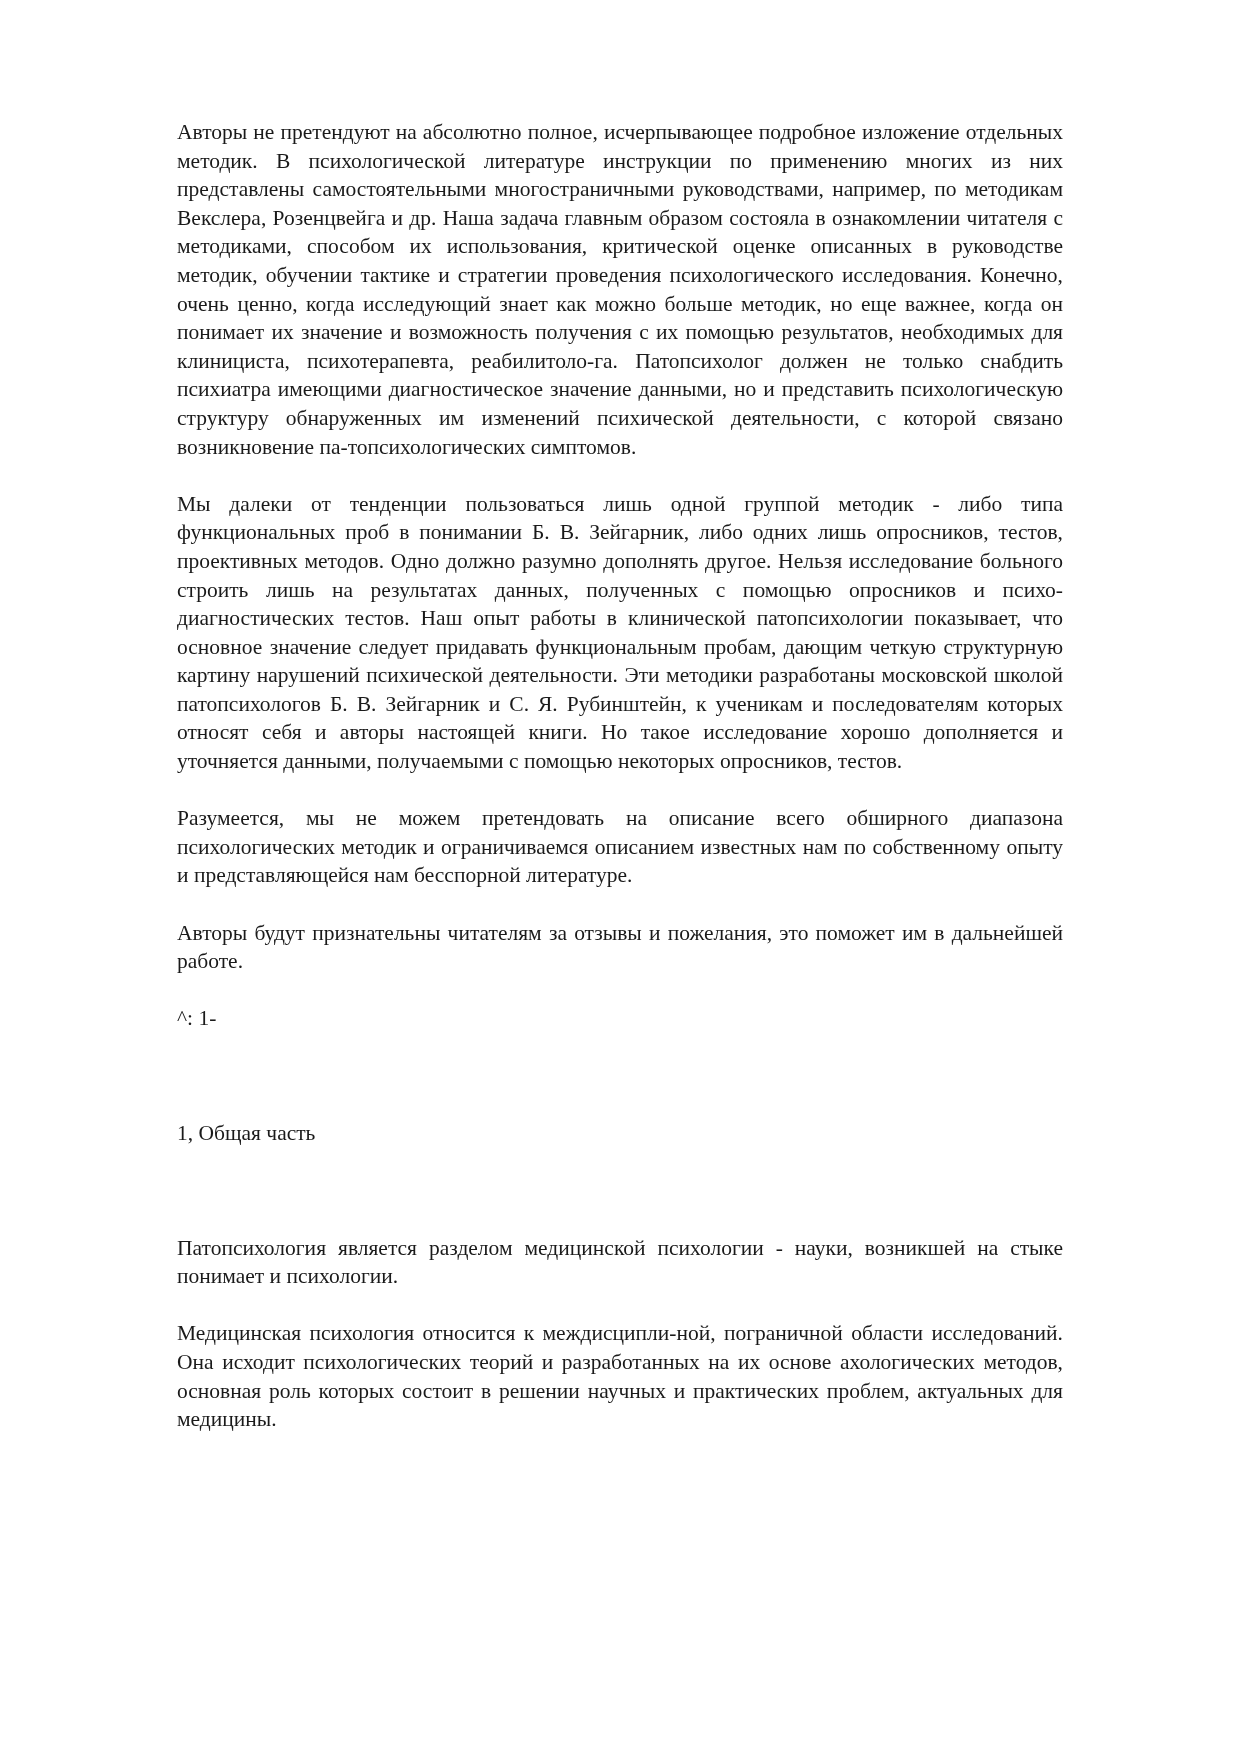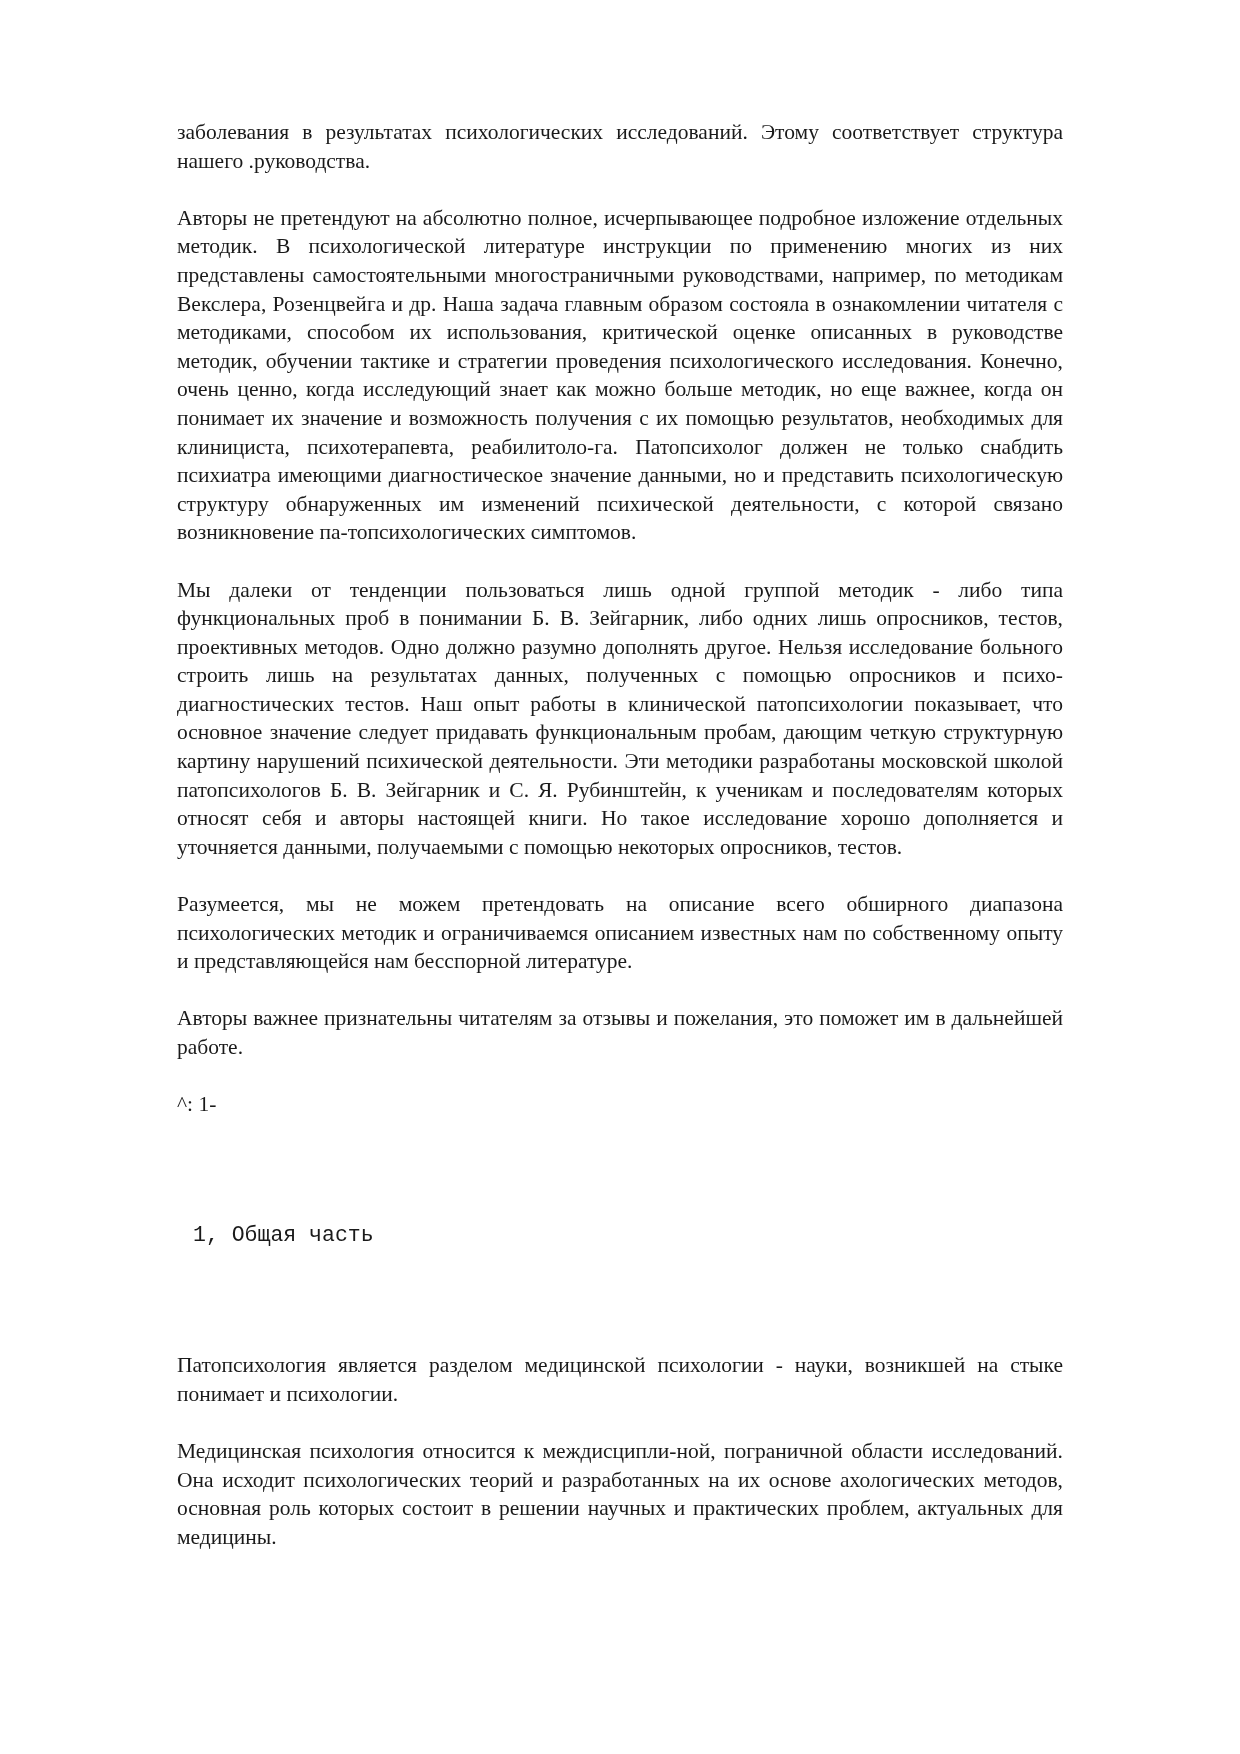--- a/index.html
+++ b/index.html
@@ -5,31 +5,30 @@
   html, body { margin: 0; padding: 0; background: #ffffff; }
   body { width: 1240px; height: 1754px; position: relative; overflow: hidden; }
   .page {
     position: absolute; left: 177px; top: 118px; width: 886px;
     font-family: "Liberation Serif", serif; font-size: 21.5px; line-height: 28.6px;
     color: #1a1a1a;
   }
   .para { margin: 0 0 28.6px 0; text-align: justify; text-align-last: left; }
   .marker { margin: 0; height: 28.6px; }
   .gap-big { height: 86px; }
-  .heading { margin: 16px; font-family: Liberation Mono, monospace; }
+  .heading { margin: 0; }
   .gap-heading { height: 86px; }
 </style>
 </head>
 <body>
 
 <div class="page">
-  <p class="para">заболевания в результатах психологических исследований. Этому соответствует структура нашего .руководства.</p>
   <p class="para">Авторы не претендуют на абсолютно полное, исчерпывающее подробное изложение отдельных методик. В психологической литературе инструкции по применению многих из них представлены самостоятельными многостраничными руководствами, например, по методикам Векслера, Розенцвейга и др. Наша задача главным образом состояла в ознакомлении читателя с методиками, способом их использования, критической оценке описанных в руководстве методик, обучении тактике и стратегии проведения психологического исследования. Конечно, очень ценно, когда исследующий знает как можно больше методик, но еще важнее, когда он понимает их значение и возможность получения с их помощью результатов, необходимых для клинициста, психотерапевта, реабилитоло-га. Патопсихолог должен не только снабдить психиатра имеющими диагностическое значение данными, но и представить психологическую структуру обнаруженных им изменений психической деятельности, с которой связано возникновение па-топсихологических симптомов.</p>
   <p class="para">Мы далеки от тенденции пользоваться лишь одной группой методик - либо типа функциональных проб в понимании Б. В. Зейгарник, либо одних лишь опросников, тестов, проективных методов. Одно должно разумно дополнять другое. Нельзя исследование больного строить лишь на результатах данных, полученных с помощью опросников и психо-диагностических тестов. Наш опыт работы в клинической патопсихологии показывает, что основное значение следует придавать функциональным пробам, дающим четкую структурную картину нарушений психической деятельности. Эти методики разработаны московской школой патопсихологов Б. В. Зейгарник и С. Я. Рубинштейн, к ученикам и последователям которых относят себя и авторы настоящей книги. Но такое исследование хорошо дополняется и уточняется данными, получаемыми с помощью некоторых опросников, тестов.</p>
   <p class="para">Разумеется, мы не можем претендовать на описание всего обширного диапазона психологических методик и ограничиваемся описанием известных нам по собственному опыту и представляющейся нам бесспорной литературе.</p>
-  <p class="para">Авторы важнее признательны читателям за отзывы и пожелания, это поможет им в дальнейшей работе.</p>
+  <p class="para">Авторы будут признательны читателям за отзывы и пожелания, это поможет им в дальнейшей работе.</p>
   <p class="marker">^: 1-</p>
   <div class="gap-big"></div>
   <p class="heading">1, Общая часть</p>
   <div class="gap-heading"></div>
   <p class="para">Патопсихология является разделом медицинской психологии - науки, возникшей на стыке понимает и психологии.</p>
   <p class="para">Медицинская психология относится к междисципли-ной, пограничной области исследований. Она исходит психологических теорий и разработанных на их основе ахологических методов, основная роль которых состоит в решении научных и практических проблем, актуальных для медицины.</p>
 </div>
 
 </body></html>

